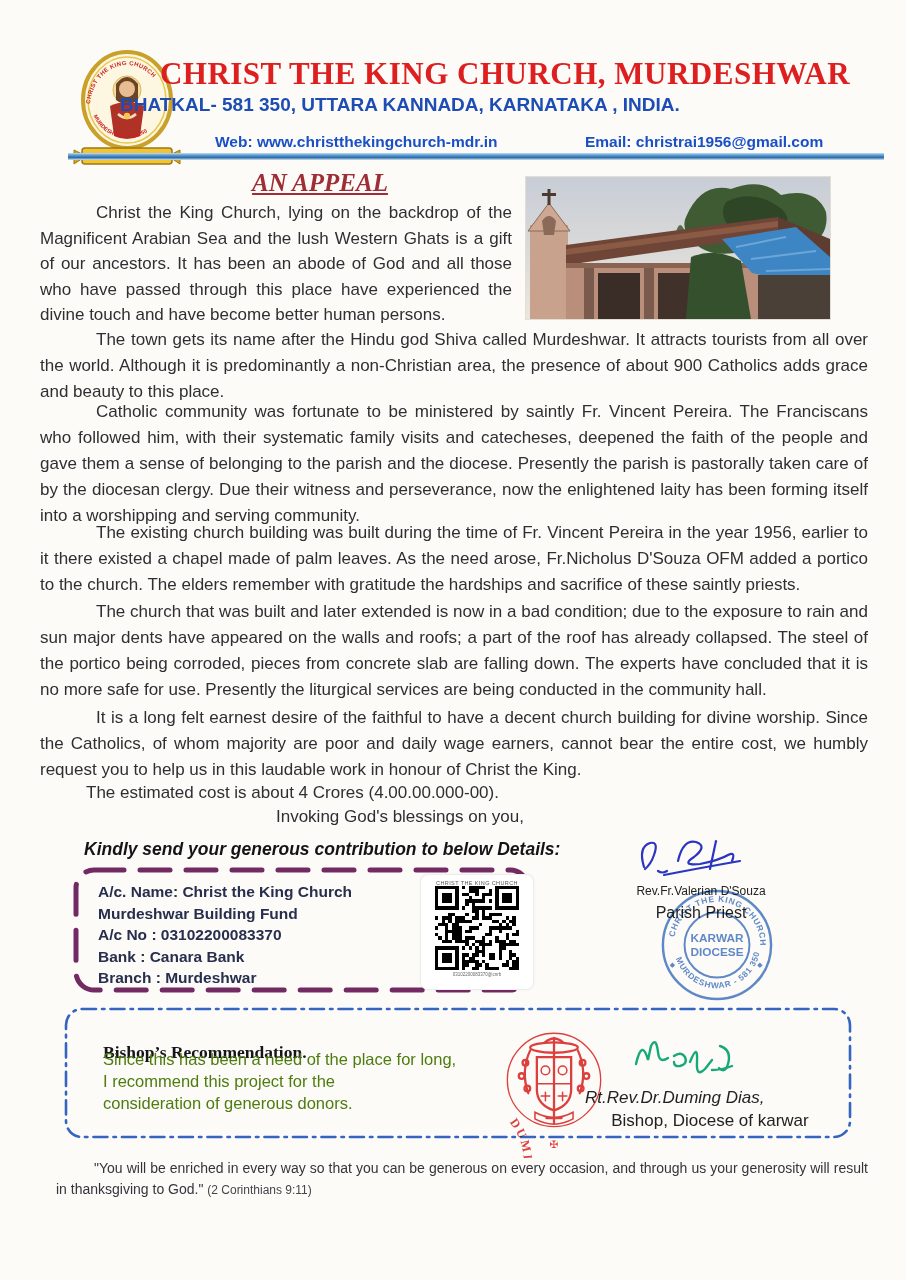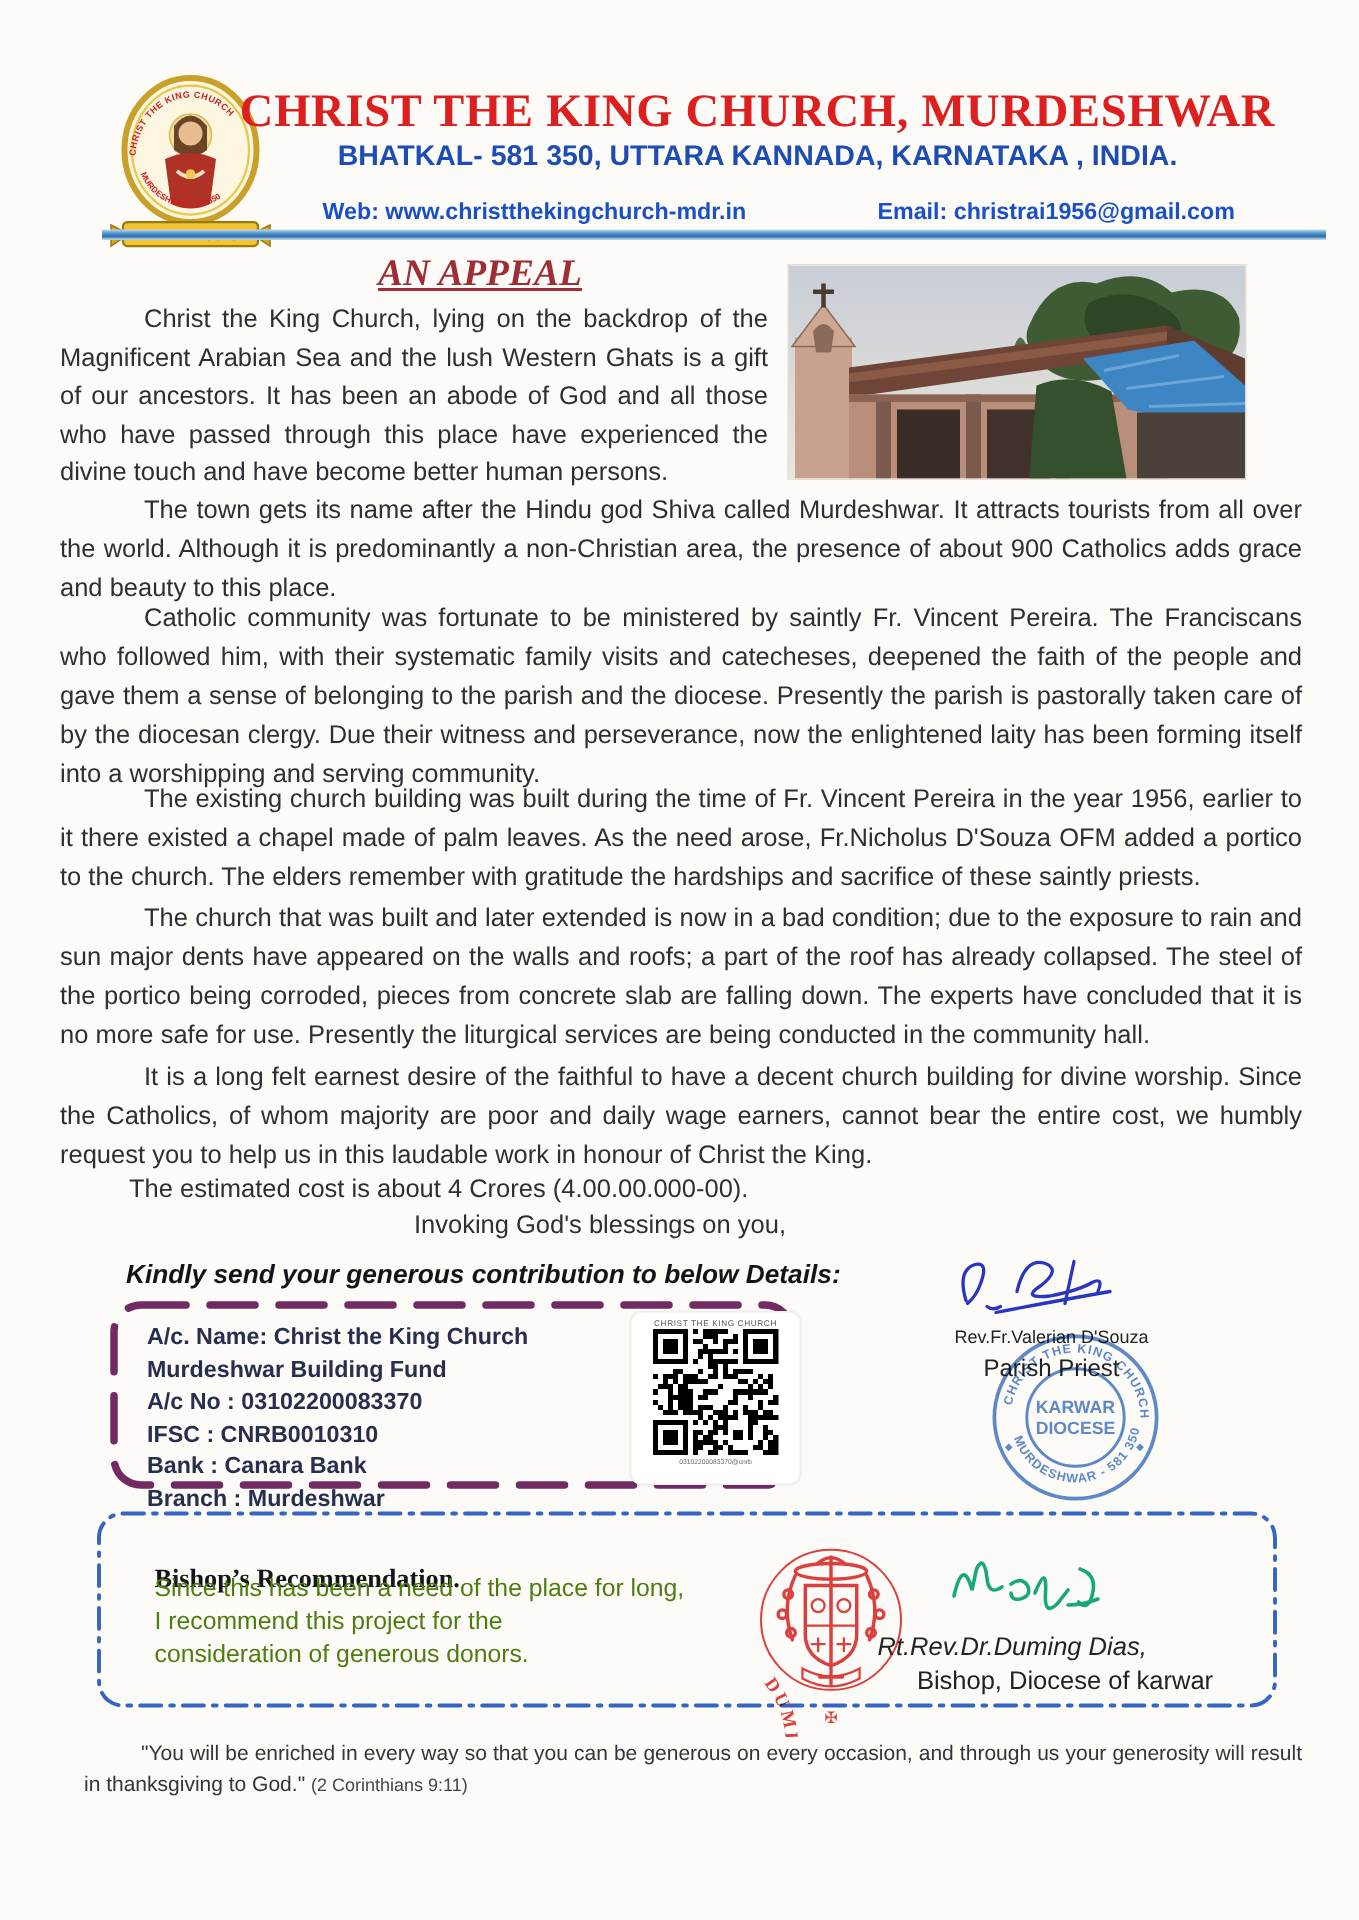--- a/index.html
+++ b/index.html
@@ -6,21 +6,21 @@
   .page{
     position:relative;width:906px;height:1280px;margin:0 auto;
     background:#fcfbf7;overflow:hidden;
     font-family:"Liberation Sans",sans-serif;color:#2f2f33;
   }
   .abs{position:absolute;}
   
   .title{left:120px;top:56px;width:770px;text-align:center;
     font-family:"Liberation Serif",serif;font-weight:bold;font-size:31px;
     color:#dd1f1f;letter-spacing:.5px;}
-  .subtitle{left:120px;top:94px;width:770px;text-align:center;
+  .subtitle{left:120px;top:94px;width:770px;text-align:left;
     font-weight:bold;font-size:19px;color:#1d4db4;}
   .webline{top:133px;font-weight:bold;font-size:15.5px;color:#1950c8;}
   .rule{left:68px;top:153px;width:816px;height:7px;
     background:linear-gradient(#c3dcf0 0%,#5e9fd4 30%,#2e6da8 65%,#cfe3f2 100%);}
   
   .appeal-h{left:150px;top:169px;width:340px;text-align:center;
     font-family:"Liberation Serif",serif;font-style:italic;font-weight:bold;
     font-size:25px;color:#9e2d35;text-decoration:underline;}
   .para{font-size:17px;line-height:26px;text-align:justify;text-indent:56px;}
   .p1{left:40px;top:200px;width:472px;line-height:25.5px;}
@@ -148,21 +148,20 @@
   <div class="abs kindly">Kindly send your generous contribution to below Details:</div>
 
   <div class="abs blessing">Invoking God's blessings on you,</div>
 
   <svg class="abs bankbox" viewBox="0 0 460 128">
     <rect x="4" y="4" width="452" height="120" rx="18" fill="none" stroke="#722a62" stroke-width="5" stroke-dasharray="30 16" stroke-linecap="round"></rect>
   </svg>
   <div class="abs banklines">
     <div>A/c. Name:  Christ the King Church Murdeshwar Building Fund</div>
     <div>A/c No : 03102200083370</div>
-    <div>IFSC : CNRB0010310</div>
     <div>Bank : Canara Bank</div>
     <div>Branch : Murdeshwar</div>
   </div>
 
   <div class="abs qrcard">
     <div class="qrtitle">CHRIST THE KING CHURCH</div>
     <svg id="qr" width="84" height="84" viewBox="0 0 25 25" shape-rendering="crispEdges">
         <rect x="8" y="0" width="1" height="1" fill="#000"></rect>
         <rect x="10" y="0" width="1" height="1" fill="#000"></rect>
         <rect x="11" y="0" width="1" height="1" fill="#000"></rect>

